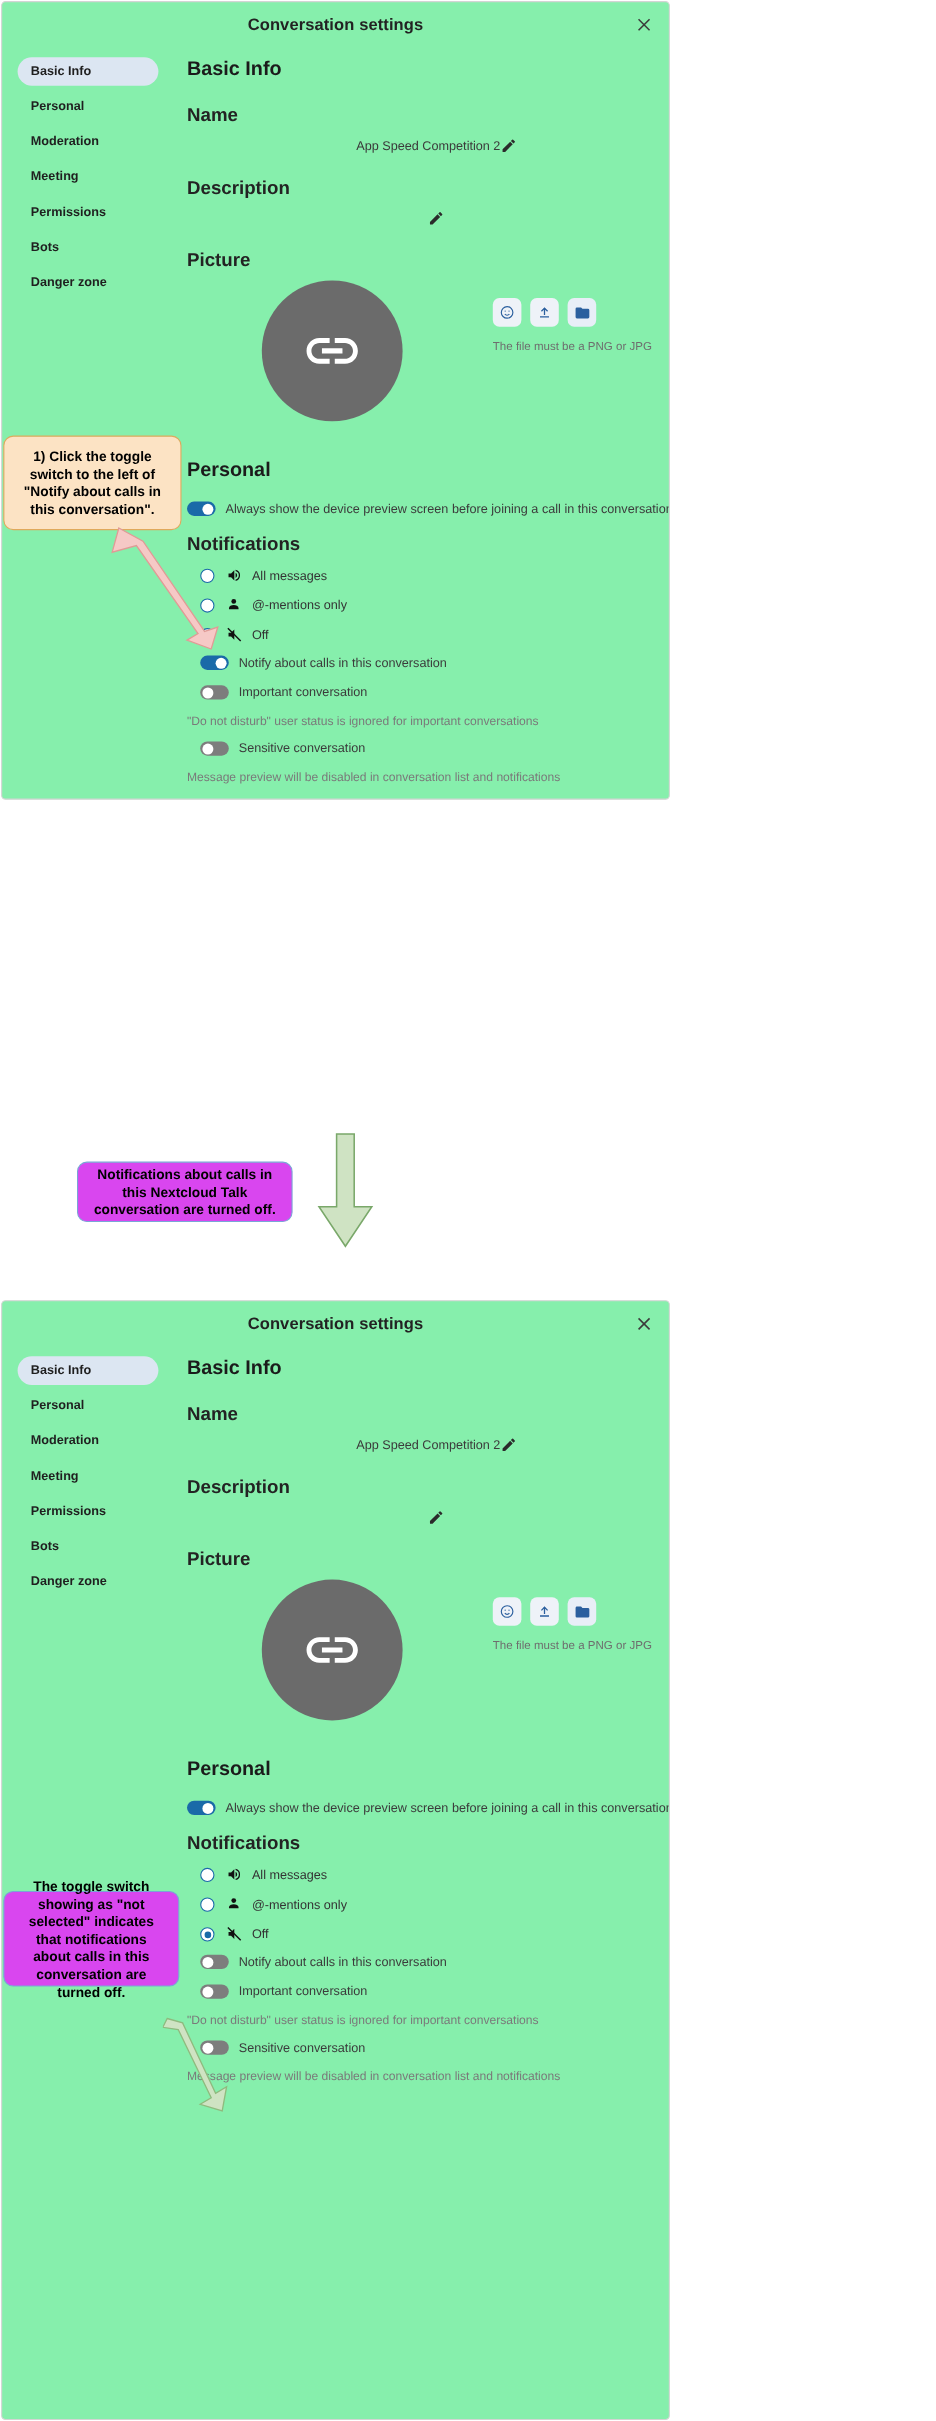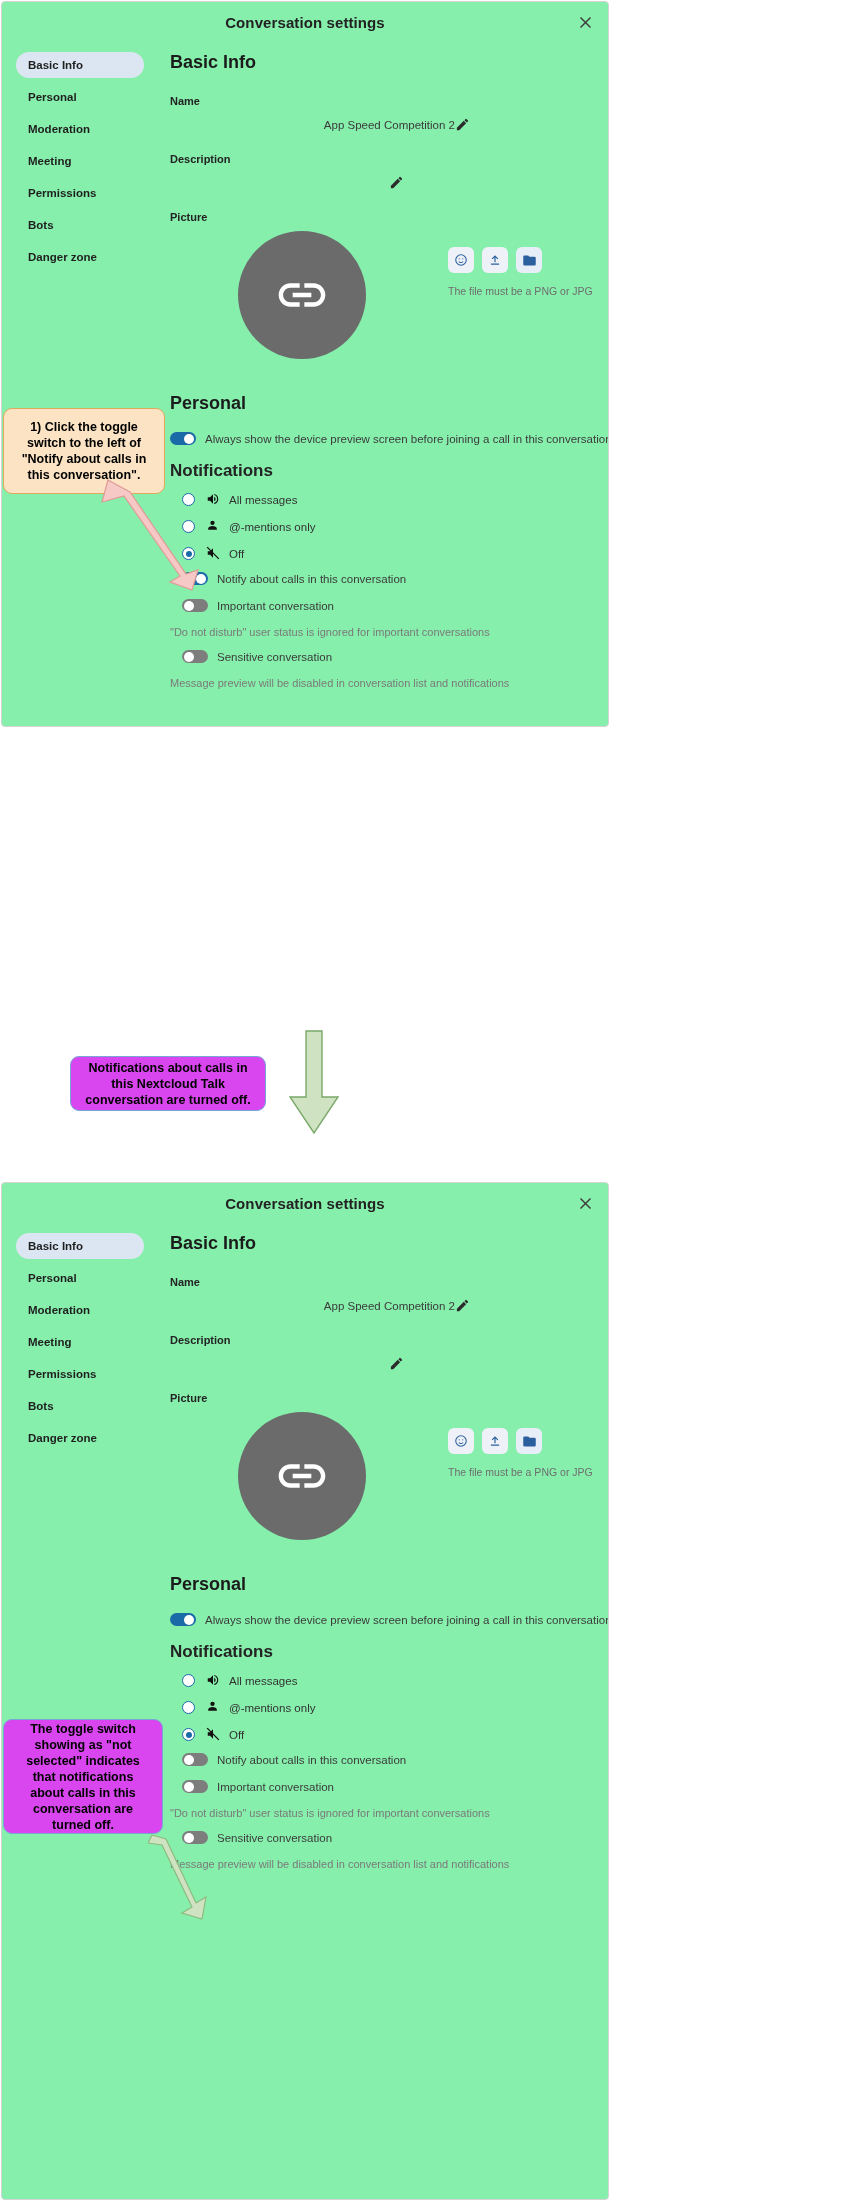--- a/index.html
+++ b/index.html
@@ -64,21 +64,21 @@
 
   
   .content { flex: 1; padding: 10px 28px 16px 18px; }
   .sec-title {
     font-size: 18px;
     font-weight: bold;
     color: #1b1b1b;
     margin-bottom: 22px;
   }
   .field-label {
-    font-size: 11px;
+    font-size: 17px;
     font-weight: bold;
     color: #232323;
     margin-bottom: 8px;
   }
   .field-row {
     display: flex;
     align-items: center;
     justify-content: center;
     margin-bottom: 18px;
     min-height: 20px;
@@ -218,21 +218,20 @@
     display: flex;
     align-items: center;
     justify-content: center;
     padding: 8px 10px;
     color: #000;
   }
   .callout.orange {
     background: #fce3c4;
     border: 1.5px solid #e0a95c;
     font-size: 12.5px;
-    margin-top: 12px;
   }
   .callout.blue {
     background: #d946ef;
     border: 1.5px solid #7aa6d6;
     font-size: 12.5px;
   }
   .arrow-svg { position: absolute; }
 </style>
 </head>
 <body>
@@ -538,19 +537,19 @@
               <span class="knob"></span>
             </div>
           <div class="tgl-label">Sensitive conversation</div>
         </div>
 
         <div class="hint-text">Message preview will be disabled in conversation list and notifications</div>
       </div>
     </div>
   </div>
 
-  <div class="callout blue" style="left:3px; top:1719px; width:160px; height:115px;">The toggle switch showing as "not selected" indicates that notifications about calls in this conversation are turned off.</div>
+  <div class="callout blue" style="left:3px; top:1719px; width:160px; height:87px;">The toggle switch showing as "not selected" indicates that notifications about calls in this conversation are turned off.</div>
 
   <svg class="arrow-svg" style="left:148px; top:1833px;" width="64" height="96" viewBox="0 0 64 96">
     <polygon points="4,2 18,6 48,70 58,64 54,86 34,80 44,74 14,12 0,10" fill="#cfe3c3" stroke="#8fba7e" stroke-width="1.2"></polygon>
   </svg>
 
 </div>
 
 </body></html>

